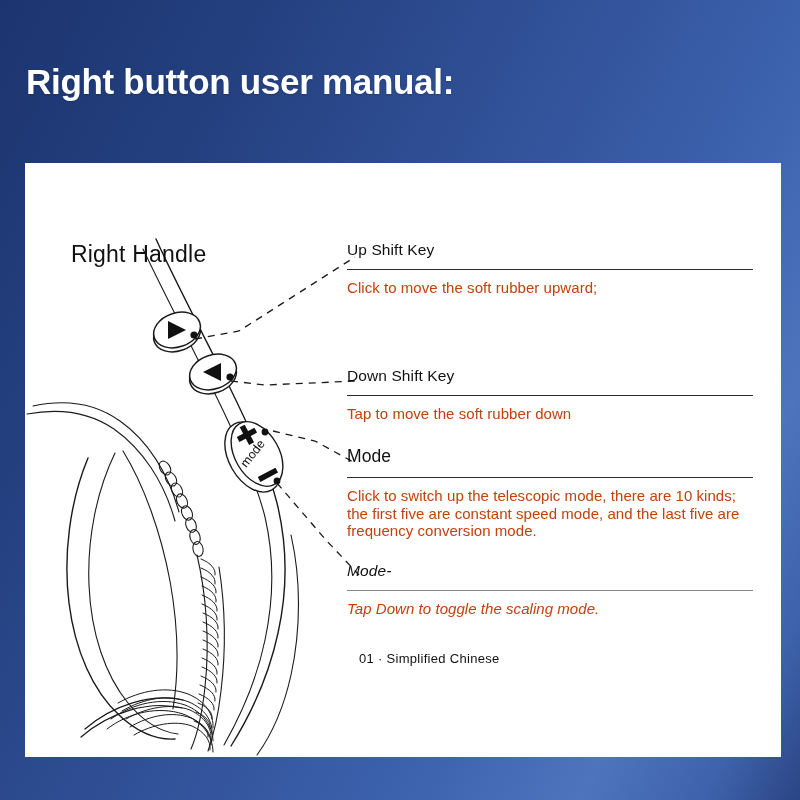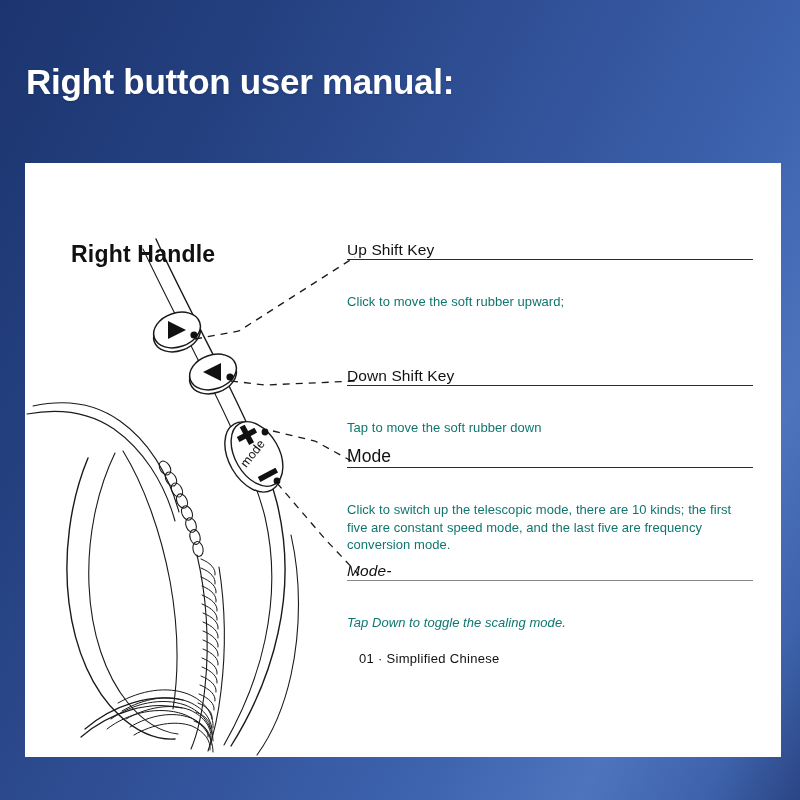--- a/index.html
+++ b/index.html
@@ -46,52 +46,50 @@
     height: 594px;
   }
   #handle-label {
     position: absolute;
     left: 46px;
     top: 78px;
     font-size: 23px;
     color: #111111;
     white-space: nowrap;
     letter-spacing: 0.2px;
-    font-weight: bold;
   }
   #specs {
     position: absolute;
     left: 322px;
     top: 0px;
     width: 420px;
     height: 594px;
   }
   .spec-block {
     position: absolute;
     left: 0;
     width: 406px;
   }
   .spec-head {
     font-size: 15.5px;
     color: #111111;
-    padding-bottom: 0;
+    padding-bottom: 10px;
     border-bottom: 1.3px solid #2b2b2b;
     white-space: nowrap;
     letter-spacing: 0.1px;
   }
   .spec-body {
     padding-top: 9px;
   }
   .spec-line {
-    font-size: 13px;
-    color: #0f766e;
+    font-size: 15px;
+    color: #c2410c;
     line-height: 17.5px;
     letter-spacing: 0.05px;
     margin-bottom: 11px;
-    margin-top: 24px;
   }
   .spec-line:last-child { margin-bottom: 0; }
   #footnote {
     position: absolute;
     left: 12px;
     top: 488px;
     font-size: 13px;
     color: #111111;
     white-space: nowrap;
     letter-spacing: 0.3px;

